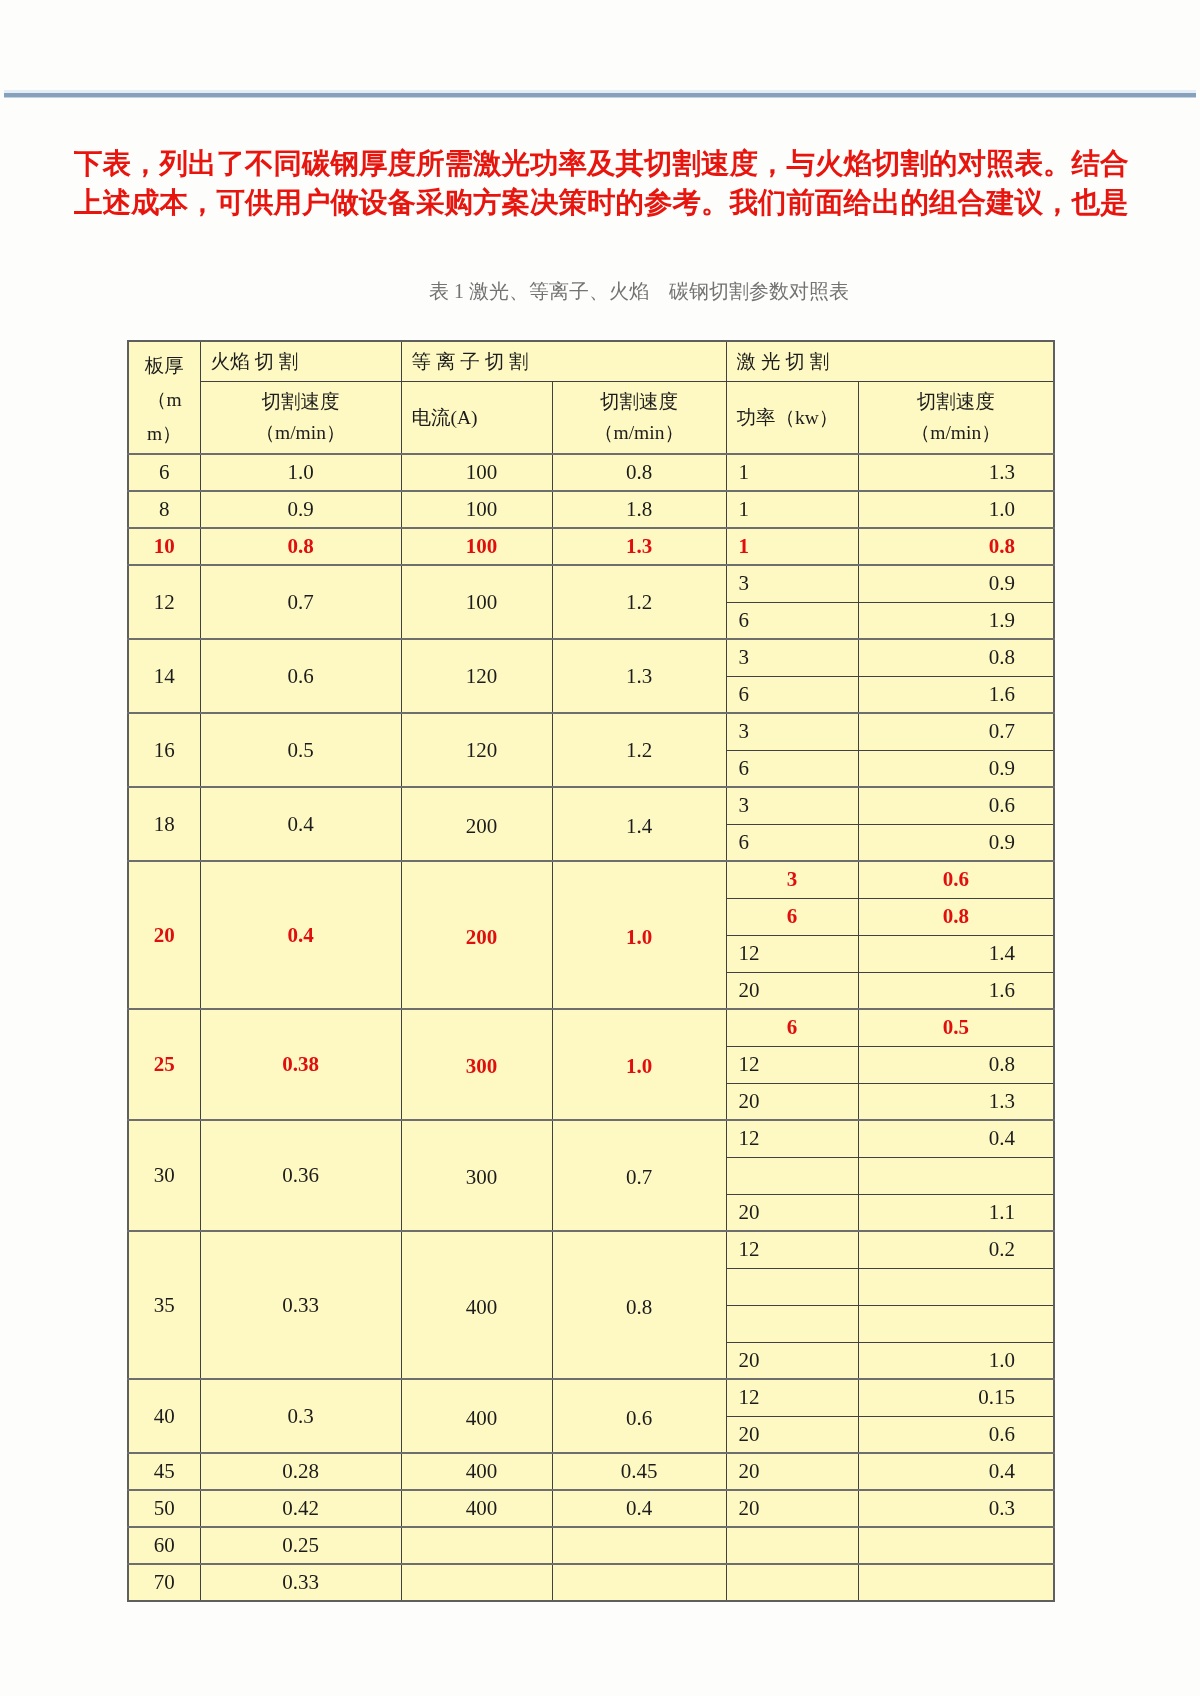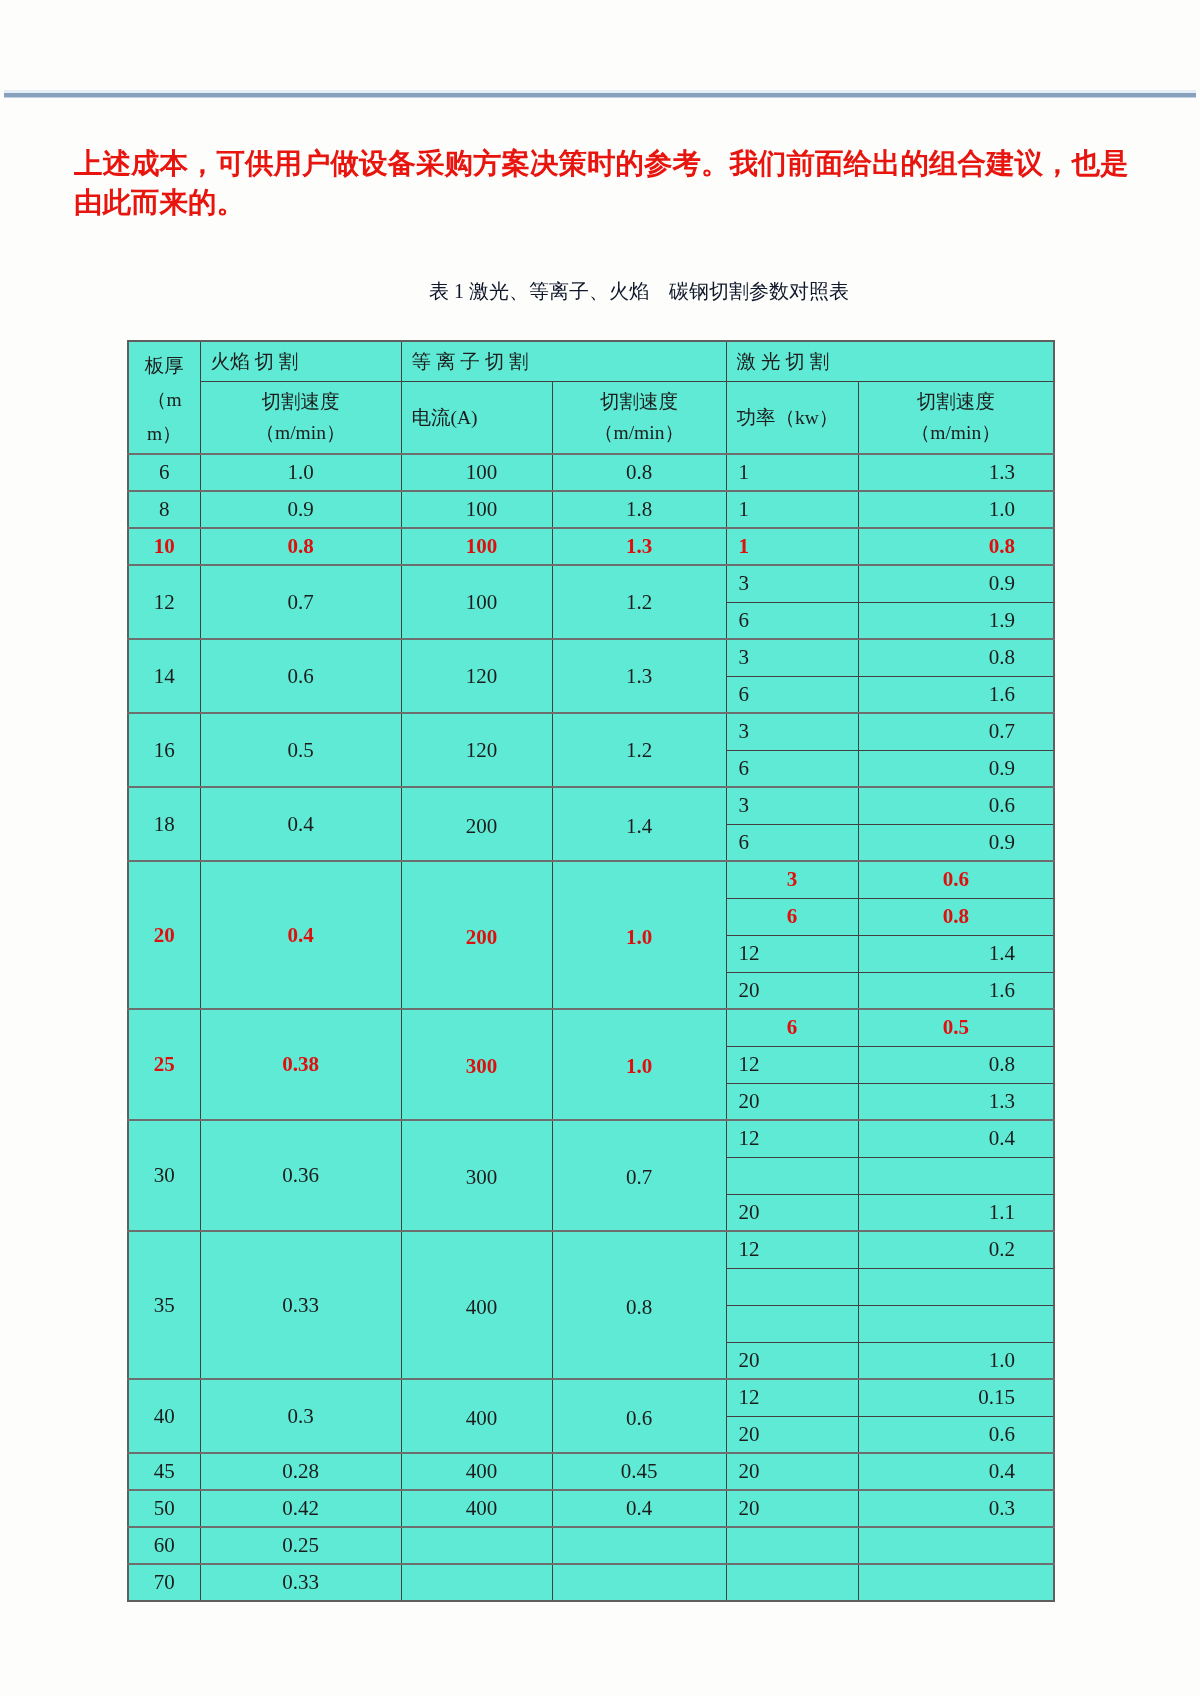--- a/index.html
+++ b/index.html
@@ -22,30 +22,30 @@
     font-family:"Liberation Sans","DejaVu Sans",sans-serif;
     font-weight:bold;
     font-size:28.5px;line-height:39px;
     color:#e8150f;
     letter-spacing:0;
   }
   .intro div{white-space:pre;}
   
   .tbl-title{
     position:absolute;left:429px;top:278px;
-    font-size:20px;white-space:pre;color:#0f172a;
+    font-size:20px;white-space:pre;color:#737373;
   }
   
   table.params{
     position:absolute;left:127px;top:340px;
     width:926px;
     border-collapse:collapse;
     table-layout:fixed;
     font-size:21px;
-    background:#5eead4;
+    background:#fef9c3;
   }
   table.params{border:2px solid #5f5f5f;}
   table.params td{
     border:1px solid #414141;
     padding:0;
     overflow:hidden;
     vertical-align:middle;
   }
   tr.h1{height:40px;}
   tr.h2{height:73px;}
@@ -66,22 +66,22 @@
   .red{color:#e10e0e;font-weight:bold;}
   tr.gs td{border-top:2px solid #6e6e6e;}
   td.tb{border-bottom:2px solid #8f8f8f;}
 </style>
 </head>
 <body>
 
 <div class="top-rule"></div>
 
 <div class="intro">
+  <div>下表，列出了不同碳钢厚度所需激光功率及其切割速度，与火焰切割的对照表。结合</div>
   <div>上述成本，可供用户做设备采购方案决策时的参考。我们前面给出的组合建议，也是</div>
-  <div>由此而来的。</div>
 </div>
 
 <div class="tbl-title">表 1 激光、等离子、火焰    碳钢切割参数对照表</div>
 
 <table class="params">
   <colgroup>
     <col style="width:72px">
       <col style="width:201px">
       <col style="width:151px">
     <col style="width:174px">

